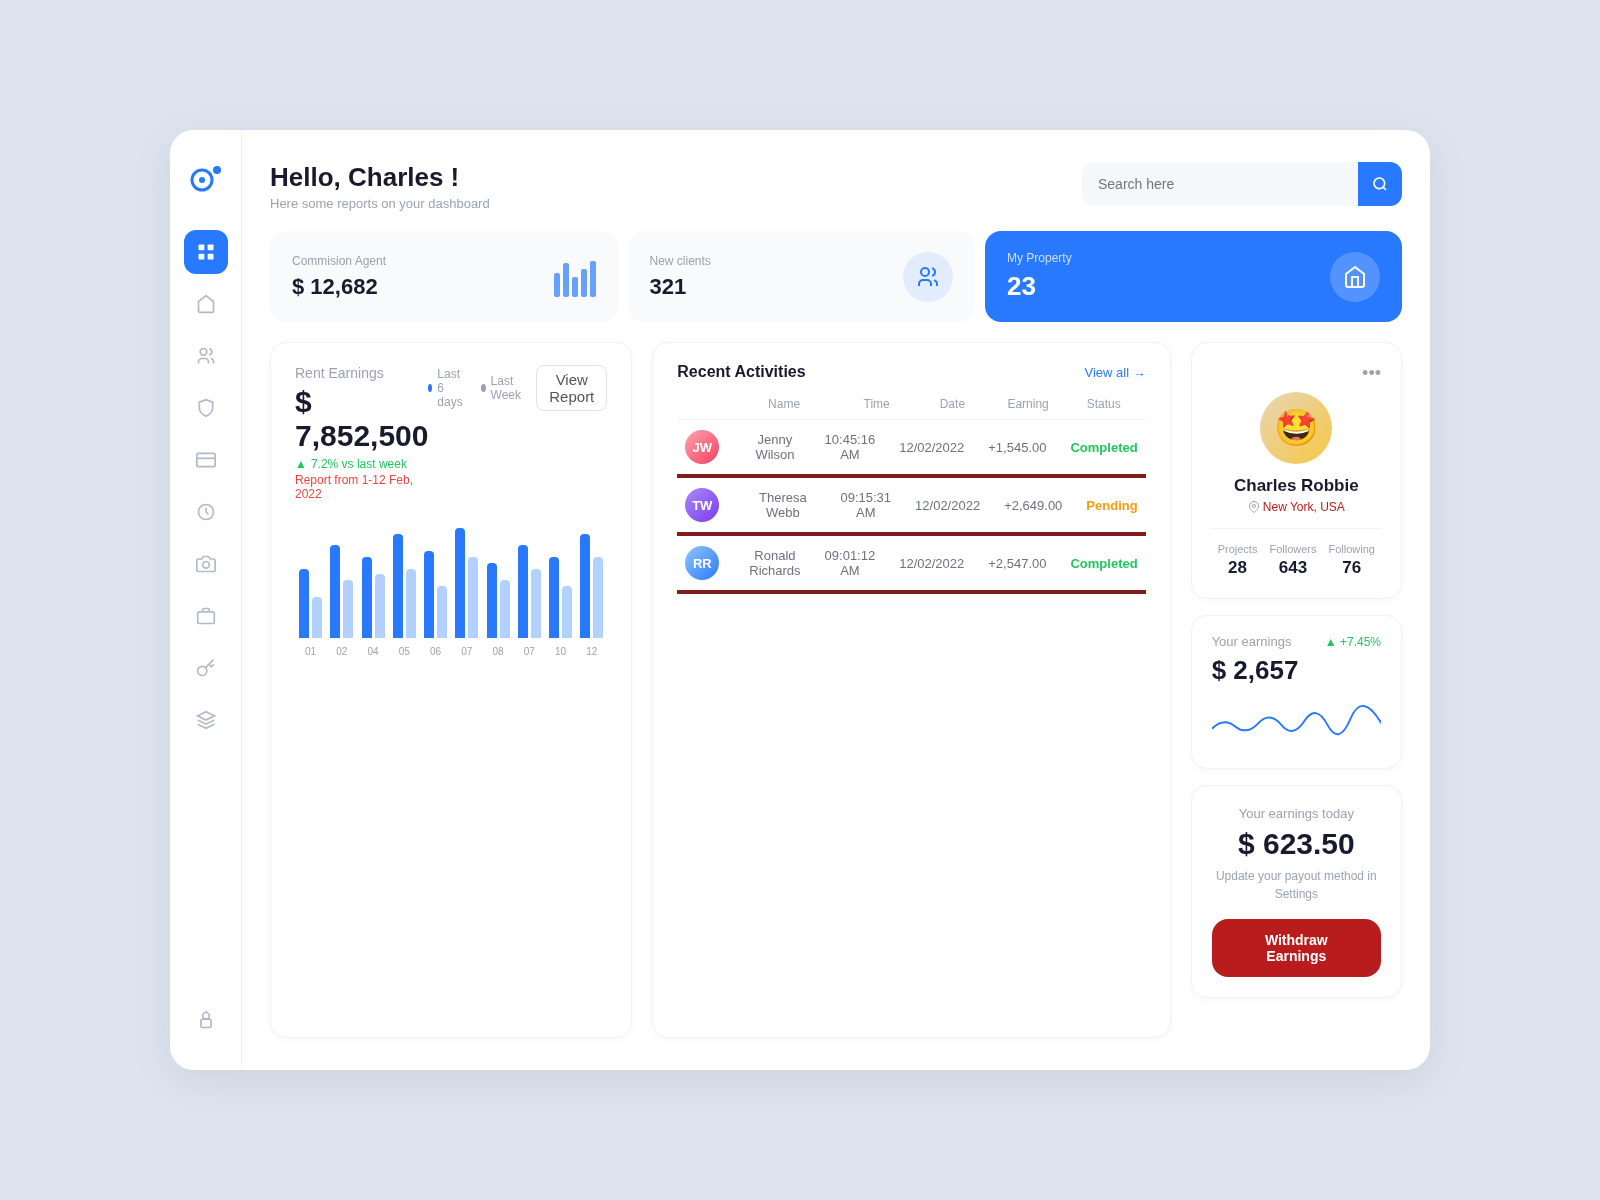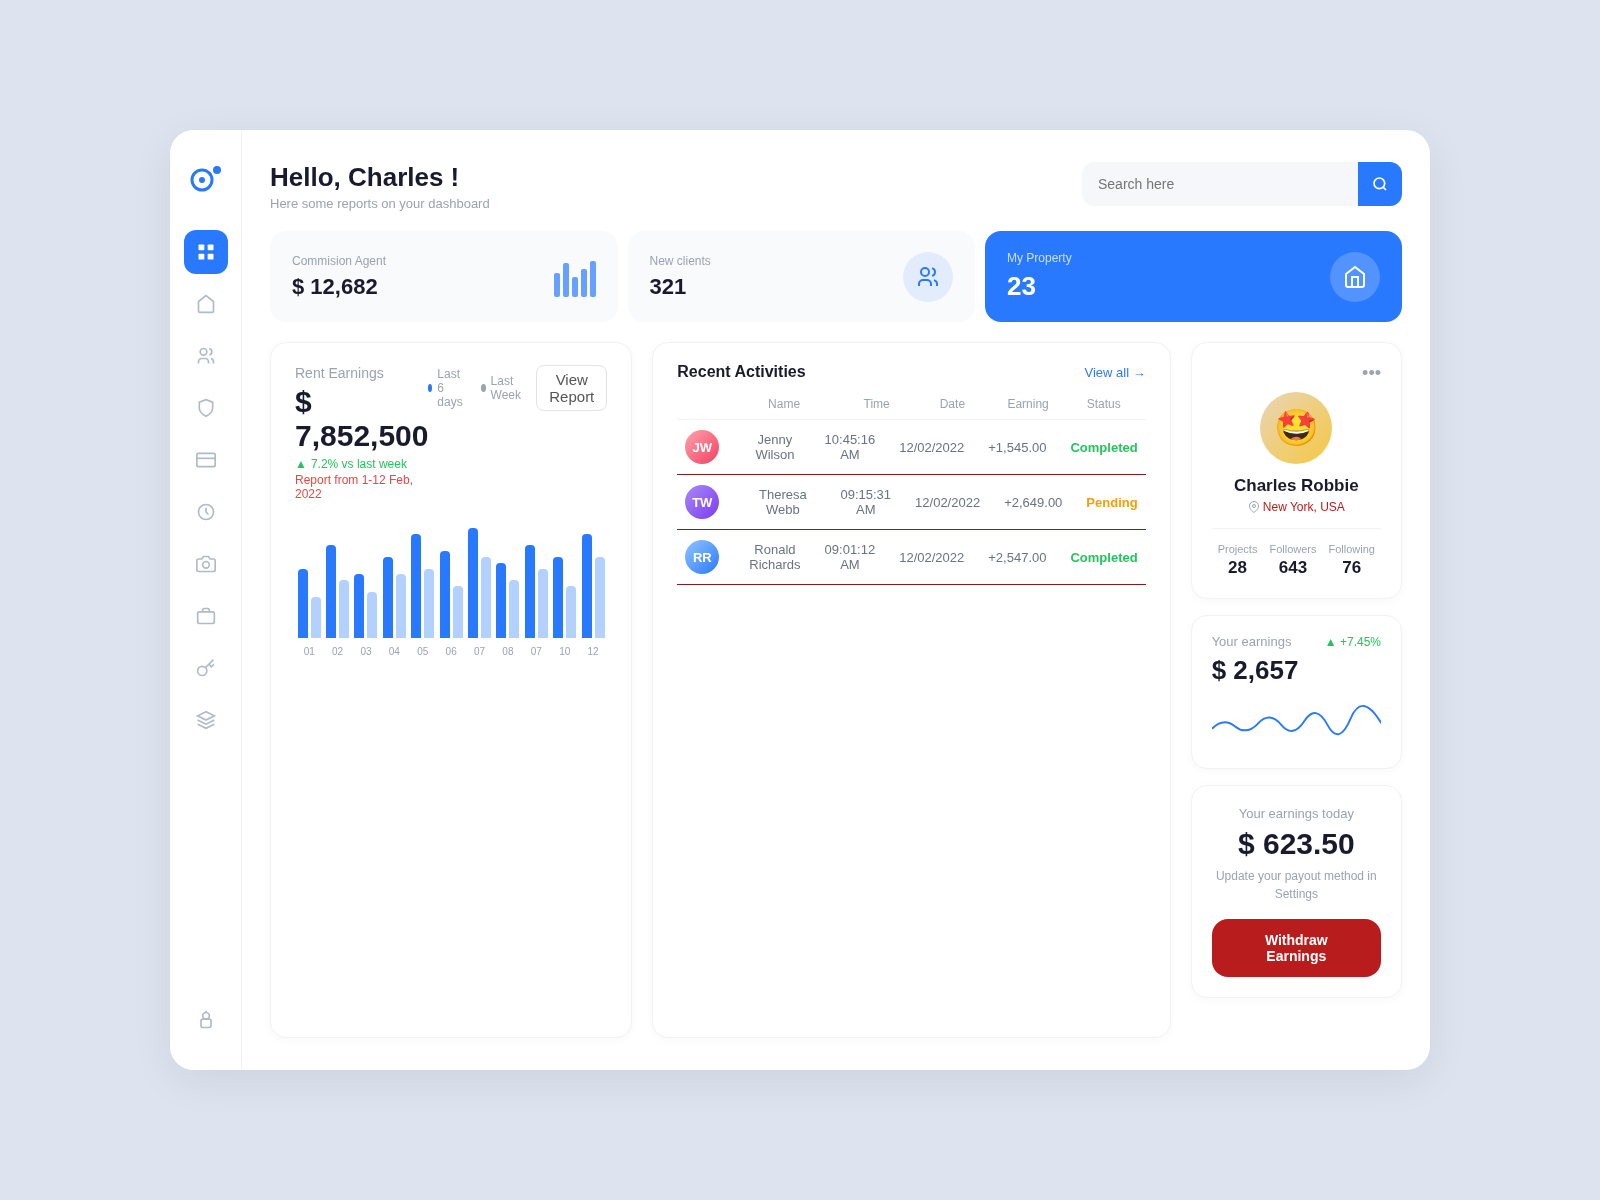--- a/index.html
+++ b/index.html
@@ -321,21 +321,21 @@
       font-weight: 500;
       text-align: center;
     }
     .table-header span:first-child { text-align: left; }
     .table-row-item {
       display: grid;
       grid-template-columns: 40px 1.5fr 1fr 1fr 1fr 1fr;
       gap: 24px;
       padding: 10px 8px;
       align-items: center;
-      border-bottom: 1px solid #7f1d1d;
+      border-bottom: 4px solid #7f1d1d;
     }
     .table-row-item span {
       font-size: 13px;
       color: #6b7280;
       text-align: center;
     }
     .avatar-sm {
       width: 34px;
       height: 34px;
       border-radius: 50%;
@@ -686,27 +686,20 @@
                   <div class="bar secondary" style="height: 40.5263px;"></div>
                 </div>
                 <div class="bar-label">01</div>
               </div>
               <div class="bar-group">
                 <div class="bar-pair">
                   <div class="bar primary" style="height: 92.6316px;"></div>
                   <div class="bar secondary" style="height: 57.8947px;"></div>
                 </div>
                 <div class="bar-label">02</div>
-              </div>
-              <div class="bar-group">
-                <div class="bar-pair">
-                  <div class="bar primary" style="height: 63.6842px;"></div>
-                  <div class="bar secondary" style="height: 46.3158px;"></div>
-                </div>
-                <div class="bar-label">03</div>
               </div>
               <div class="bar-group">
                 <div class="bar-pair">
                   <div class="bar primary" style="height: 81.0526px;"></div>
                   <div class="bar secondary" style="height: 63.6842px;"></div>
                 </div>
                 <div class="bar-label">04</div>
               </div>
               <div class="bar-group">
                 <div class="bar-pair">

